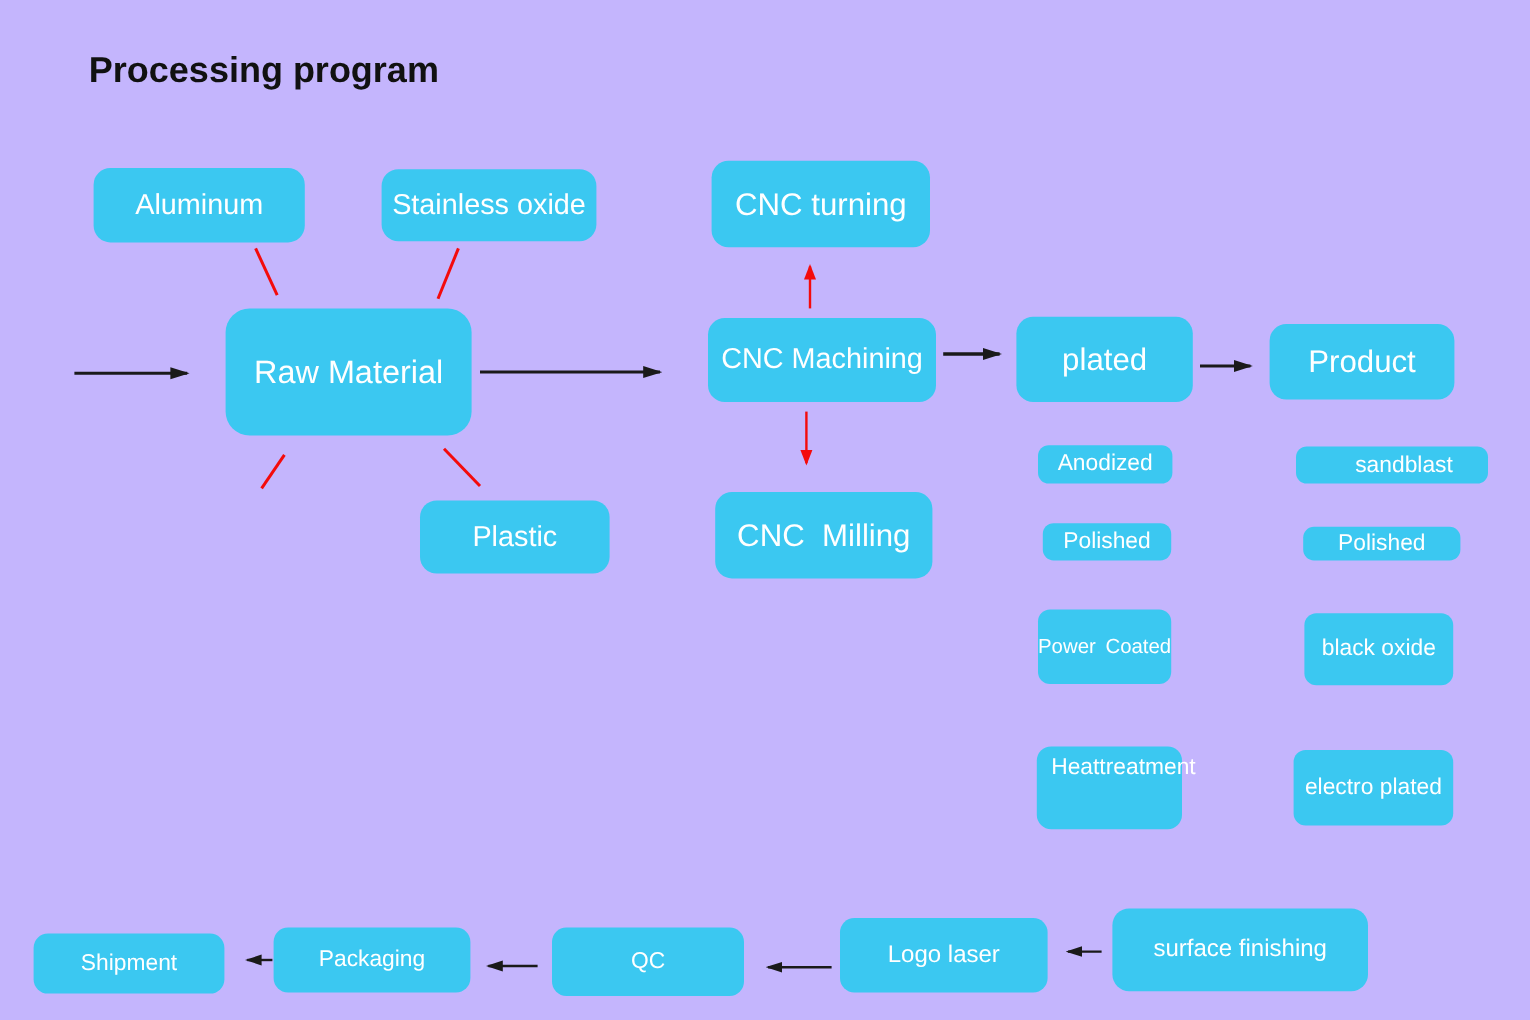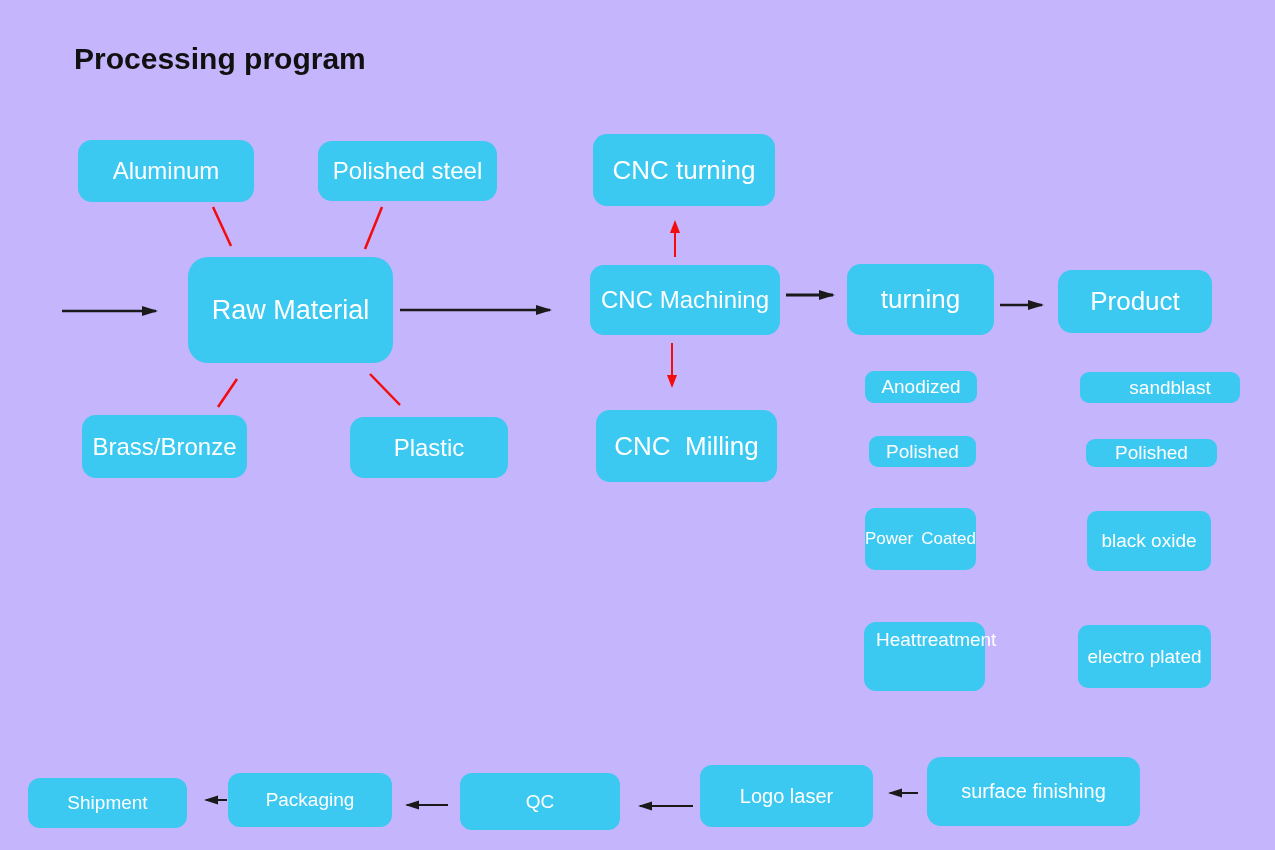--- a/index.html
+++ b/index.html
@@ -102,43 +102,40 @@
     <path class="black w2" d="M227,800 H206" marker-end="url(#arrow-black-sm)"></path>
     <path class="black w2" d="M448,805 H407" marker-end="url(#arrow-black-sm)"></path>
     <path class="black w2" d="M693,806 H640" marker-end="url(#arrow-black-sm)"></path>
     <path class="black w2" d="M918,793 H890" marker-end="url(#arrow-black-sm)"></path>
   </svg>
 
   <div class="node n-aluminum">
     <span>Aluminum</span>
   </div>
   <div class="node n-stainless">
-    <span>Polished steel</span>
-  </div>
-  <div class="node n-brass">
-    <span>Brass/Bronze</span>
+    <span>Stainless oxide</span>
   </div>
   <div class="node n-plastic">
     <span>Plastic</span>
   </div>
 
   <div class="node n-raw-material">
     <span>Raw Material</span>
   </div>
   <div class="node n-cnc-turning">
     <span>CNC turning</span>
   </div>
   <div class="node n-cnc-machining">
     <span>CNC Machining</span>
   </div>
   <div class="node n-cnc-milling">
     <span>CNC  Milling</span>
   </div>
   <div class="node n-tapping">
-    <span>turning</span>
+    <span>plated</span>
   </div>
   <div class="node n-product">
     <span>Product</span>
   </div>
 
   <div class="node n-anodized">
     <span>Anodized</span>
   </div>
   <div class="node n-plating">
     <span>Polished</span>

